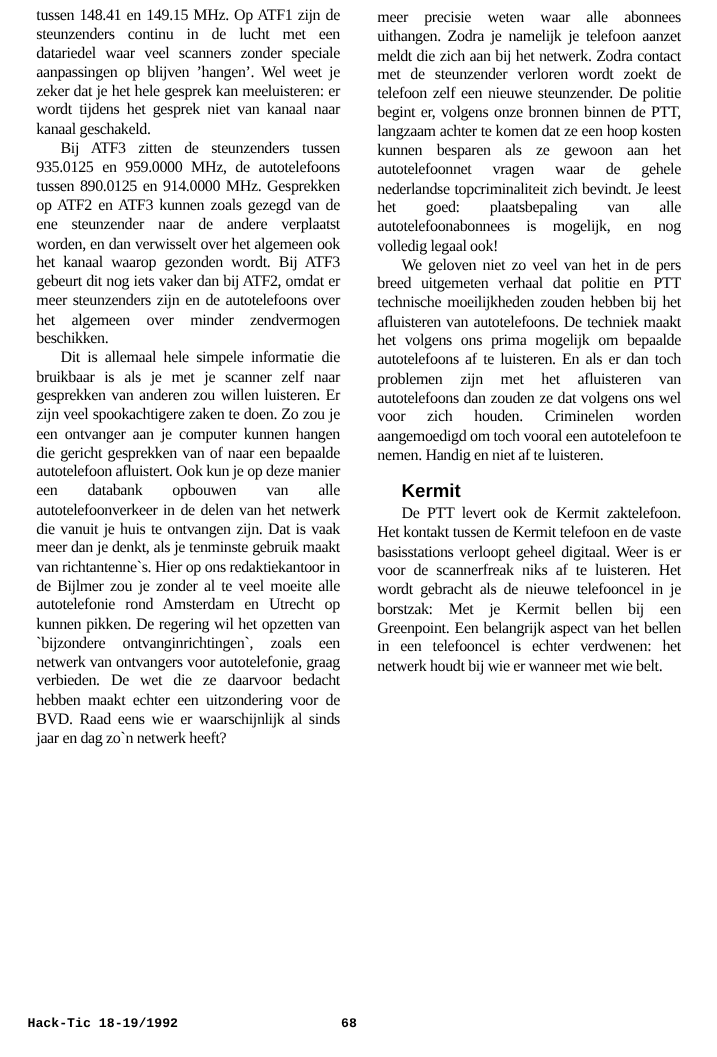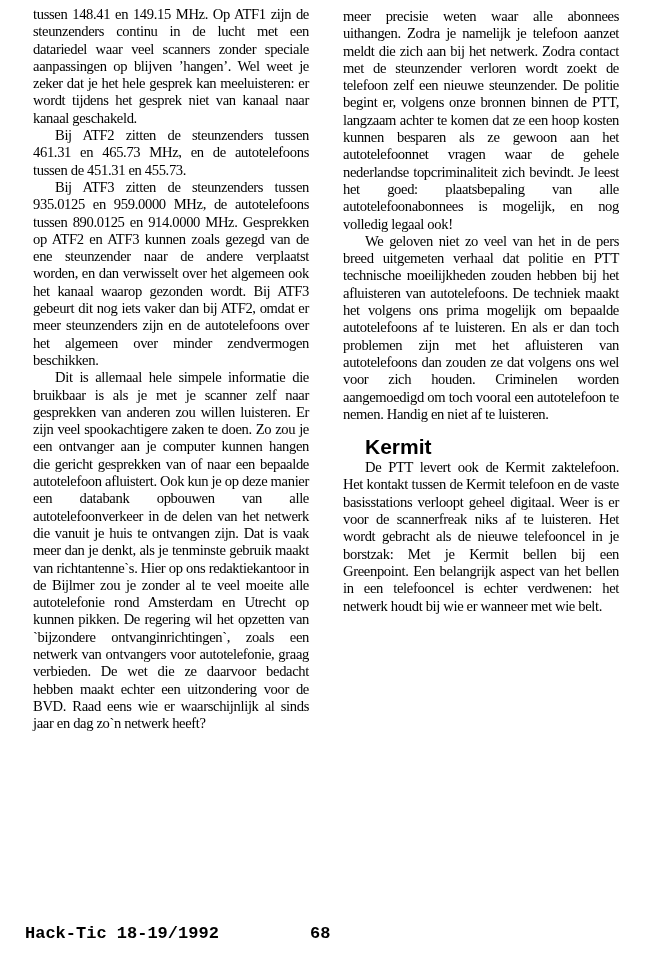--- a/index.html
+++ b/index.html
@@ -12,37 +12,36 @@
       font-size: 14.6px; line-height: 17.3px;
       text-align: justify; hyphens: manual;
       letter-spacing: -0.35px;
     }
     .col.left { left: 33px; width: 276px; top: 6px; }
     .col.right { left: 343px; width: 276px; top: 8px; }
     .col p { margin: 0; text-indent: 0; }
     .col p.indent { text-indent: 22px; }
     .col h2 {
       font-family: "Liberation Sans", sans-serif; font-weight: bold;
-      font-size: 21px; line-height: 20px; margin: 14px 0 2px 22px;
+      font-size: 17px; line-height: 20px; margin: 14px 0 2px 22px;
       letter-spacing: 0;
     }
     .col h2.second { margin-top: 10px; }
     .footer {
       position: absolute; top: 924px;
-      font-family: "Liberation Mono", monospace; font-size: 17px; font-weight: bold;
+      font-family: "Liberation Mono", monospace; font-size: 12px; font-weight: bold;
     }
     .footer.mag { left: 25px; }
     .footer.page { left: 310px; }
   </style>
 </head>
 <body>
 
 <div class="col left">
   <p>tussen 148.41 en 149.15 MHz. Op ATF1 zijn de steunzenders continu in de lucht met een datariedel waar veel scanners zonder speciale aanpassingen op blijven ’hangen’. Wel weet je zeker dat je het hele gesprek kan meeluisteren: er wordt tijdens het gesprek niet van kanaal naar kanaal geschakeld.</p>
-  <p class="indent">Bij ATF2 zitten de steunzenders tussen 461.31 en 465.73 MHz, en de autotelefoons tussen de 451.31 en 455.73.</p>
   <p class="indent">Bij ATF3 zitten de steunzenders tussen 935.0125 en 959.0000 MHz, de autotelefoons tussen 890.0125 en 914.0000 MHz. Gesprekken op ATF2 en ATF3 kunnen zoals gezegd van de ene steunzender naar de andere verplaatst worden, en dan verwisselt over het algemeen ook het kanaal waarop gezonden wordt. Bij ATF3 gebeurt dit nog iets vaker dan bij ATF2, omdat er meer steunzenders zijn en de autotelefoons over het algemeen over minder zendvermogen beschikken.</p>
   <p class="indent">Dit is allemaal hele simpele informatie die bruikbaar is als je met je scanner zelf naar gesprekken van anderen zou willen luisteren. Er zijn veel spookachtigere zaken te doen. Zo zou je een ontvanger aan je computer kunnen hangen die gericht gesprekken van of naar een bepaalde autotelefoon afluistert. Ook kun je op deze manier een databank opbouwen van alle autotelefoonverkeer in de delen van het netwerk die vanuit je huis te ontvangen zijn. Dat is vaak meer dan je denkt, als je tenminste gebruik maakt van richtantenne`s. Hier op ons redaktiekantoor in de Bijlmer zou je zonder al te veel moeite alle autotelefonie rond Amsterdam en Utrecht op kunnen pikken. De regering wil het opzetten van `bijzondere ontvanginrichtingen`, zoals een netwerk van ontvangers voor autotelefonie, graag verbieden. De wet die ze daarvoor bedacht hebben maakt echter een uitzondering voor de BVD. Raad eens wie er waarschijnlijk al sinds jaar en dag zo`n netwerk heeft?</p>
 </div>
 
 <div class="col right">
   <p>meer precisie weten waar alle abonnees uithangen. Zodra je namelijk je telefoon aanzet meldt die zich aan bij het netwerk. Zodra contact met de steunzender verloren wordt zoekt de telefoon zelf een nieuwe steunzender. De politie begint er, volgens onze bronnen binnen de PTT, langzaam achter te komen dat ze een hoop kosten kunnen besparen als ze gewoon aan het autotelefoonnet vragen waar de gehele nederlandse topcriminaliteit zich bevindt. Je leest het goed: plaatsbepaling van alle autotelefoonabonnees is mogelijk, en nog volledig legaal ook!</p>
   <p class="indent">We geloven niet zo veel van het in de pers breed uitgemeten verhaal dat politie en PTT technische moeilijkheden zouden hebben bij het afluisteren van autotelefoons. De techniek maakt het volgens ons prima mogelijk om bepaalde autotelefoons af te luisteren. En als er dan toch problemen zijn met het afluisteren van autotelefoons dan zouden ze dat volgens ons wel voor zich houden. Criminelen worden aangemoedigd om toch vooral een autotelefoon te nemen. Handig en niet af te luisteren.</p>
 
   <h2>Kermit</h2>
   <p class="indent">De PTT levert ook de Kermit zaktelefoon. Het kontakt tussen de Kermit telefoon en de vaste basisstations verloopt geheel digitaal. Weer is er voor de scannerfreak niks af te luisteren. Het wordt gebracht als de nieuwe telefooncel in je borstzak: Met je Kermit bellen bij een Greenpoint. Een belangrijk aspect van het bellen in een telefooncel is echter verdwenen: het netwerk houdt bij wie er wanneer met wie belt.</p>

